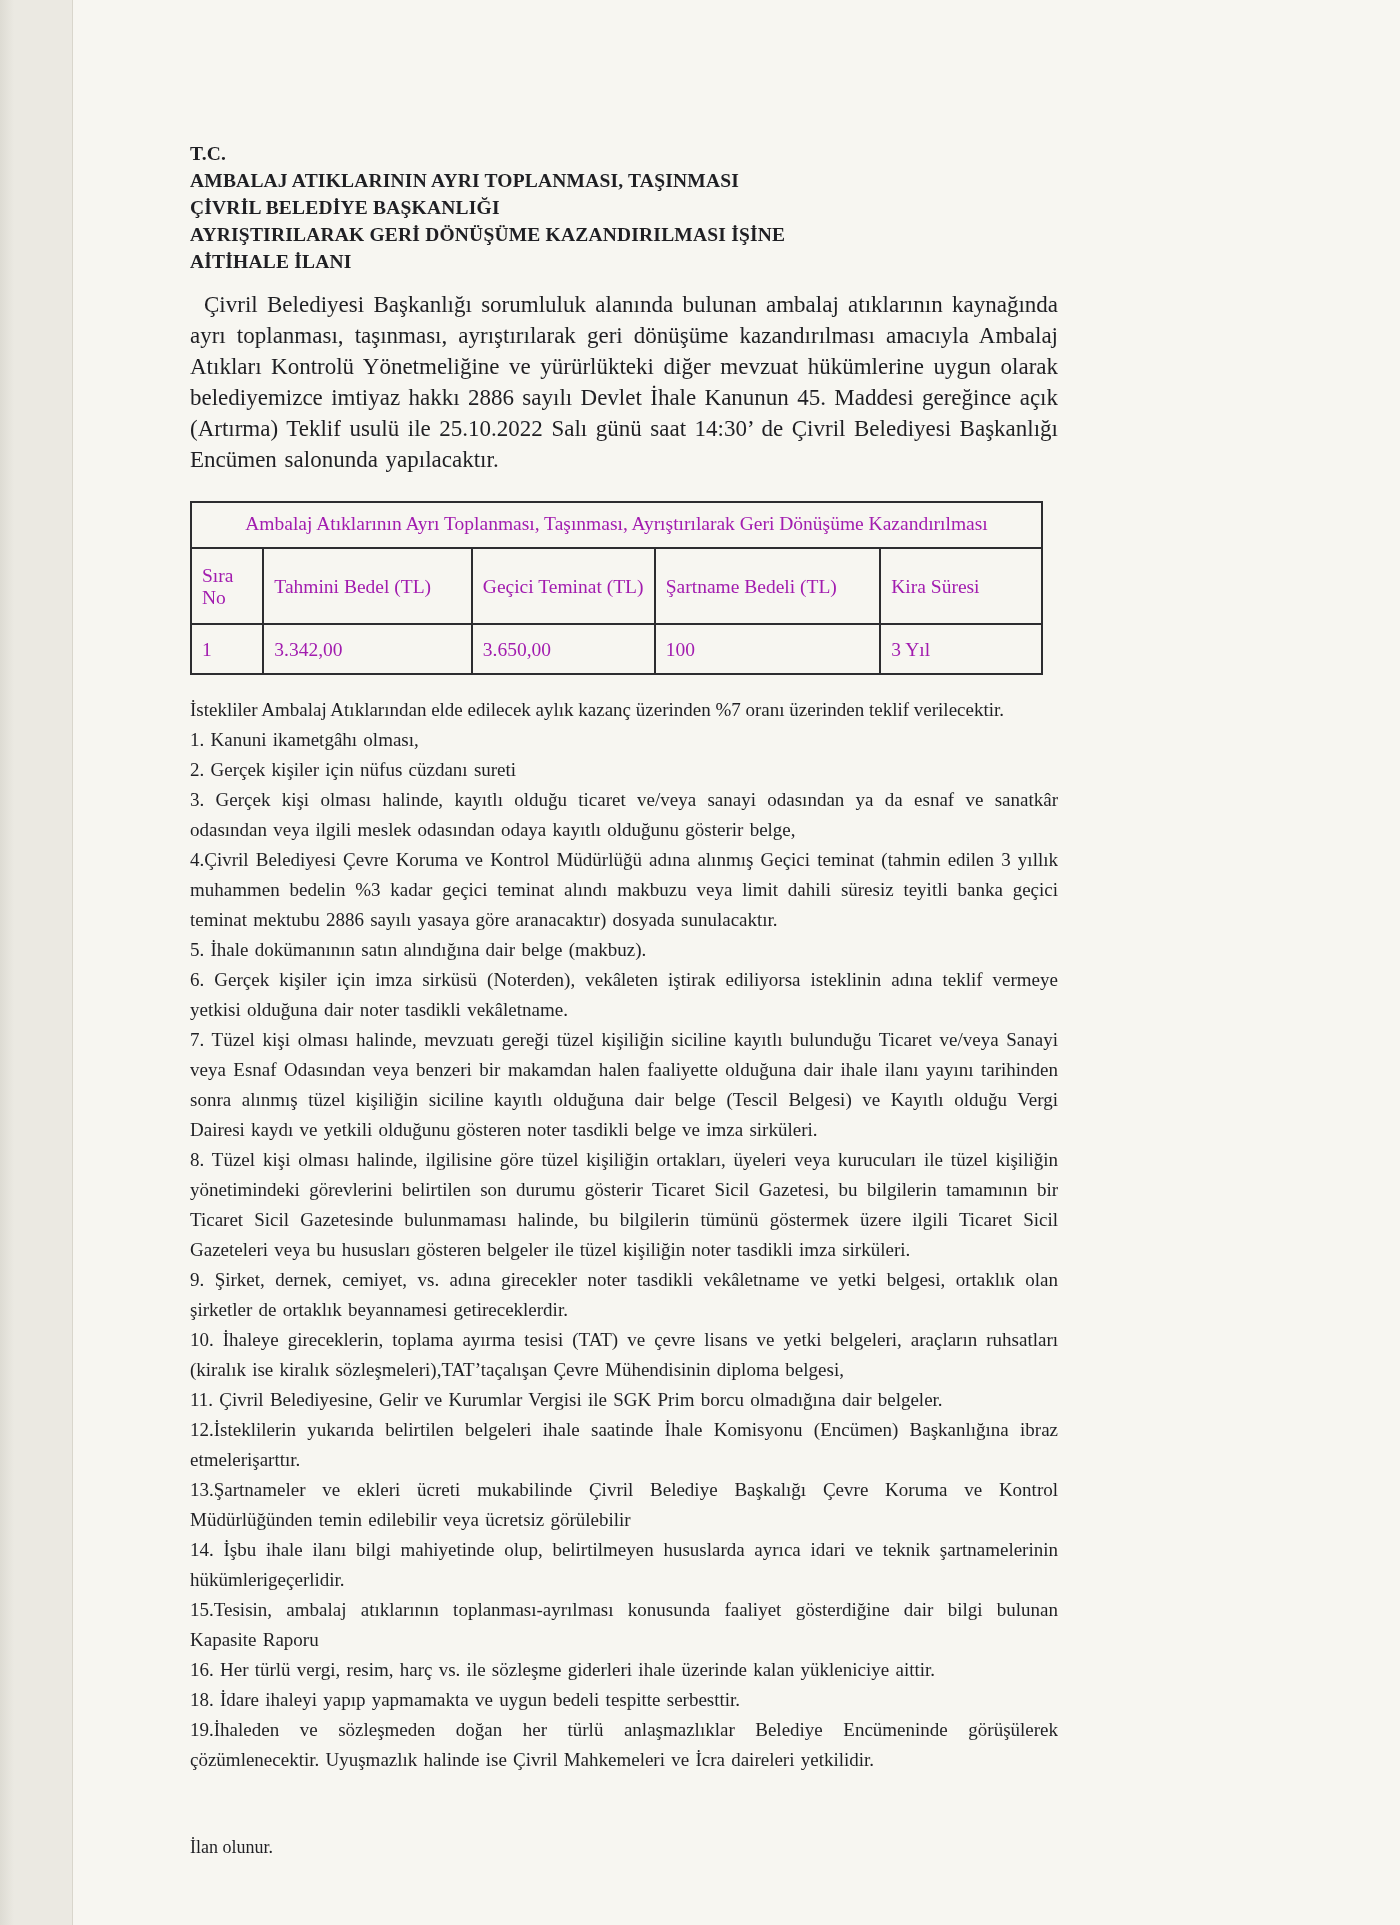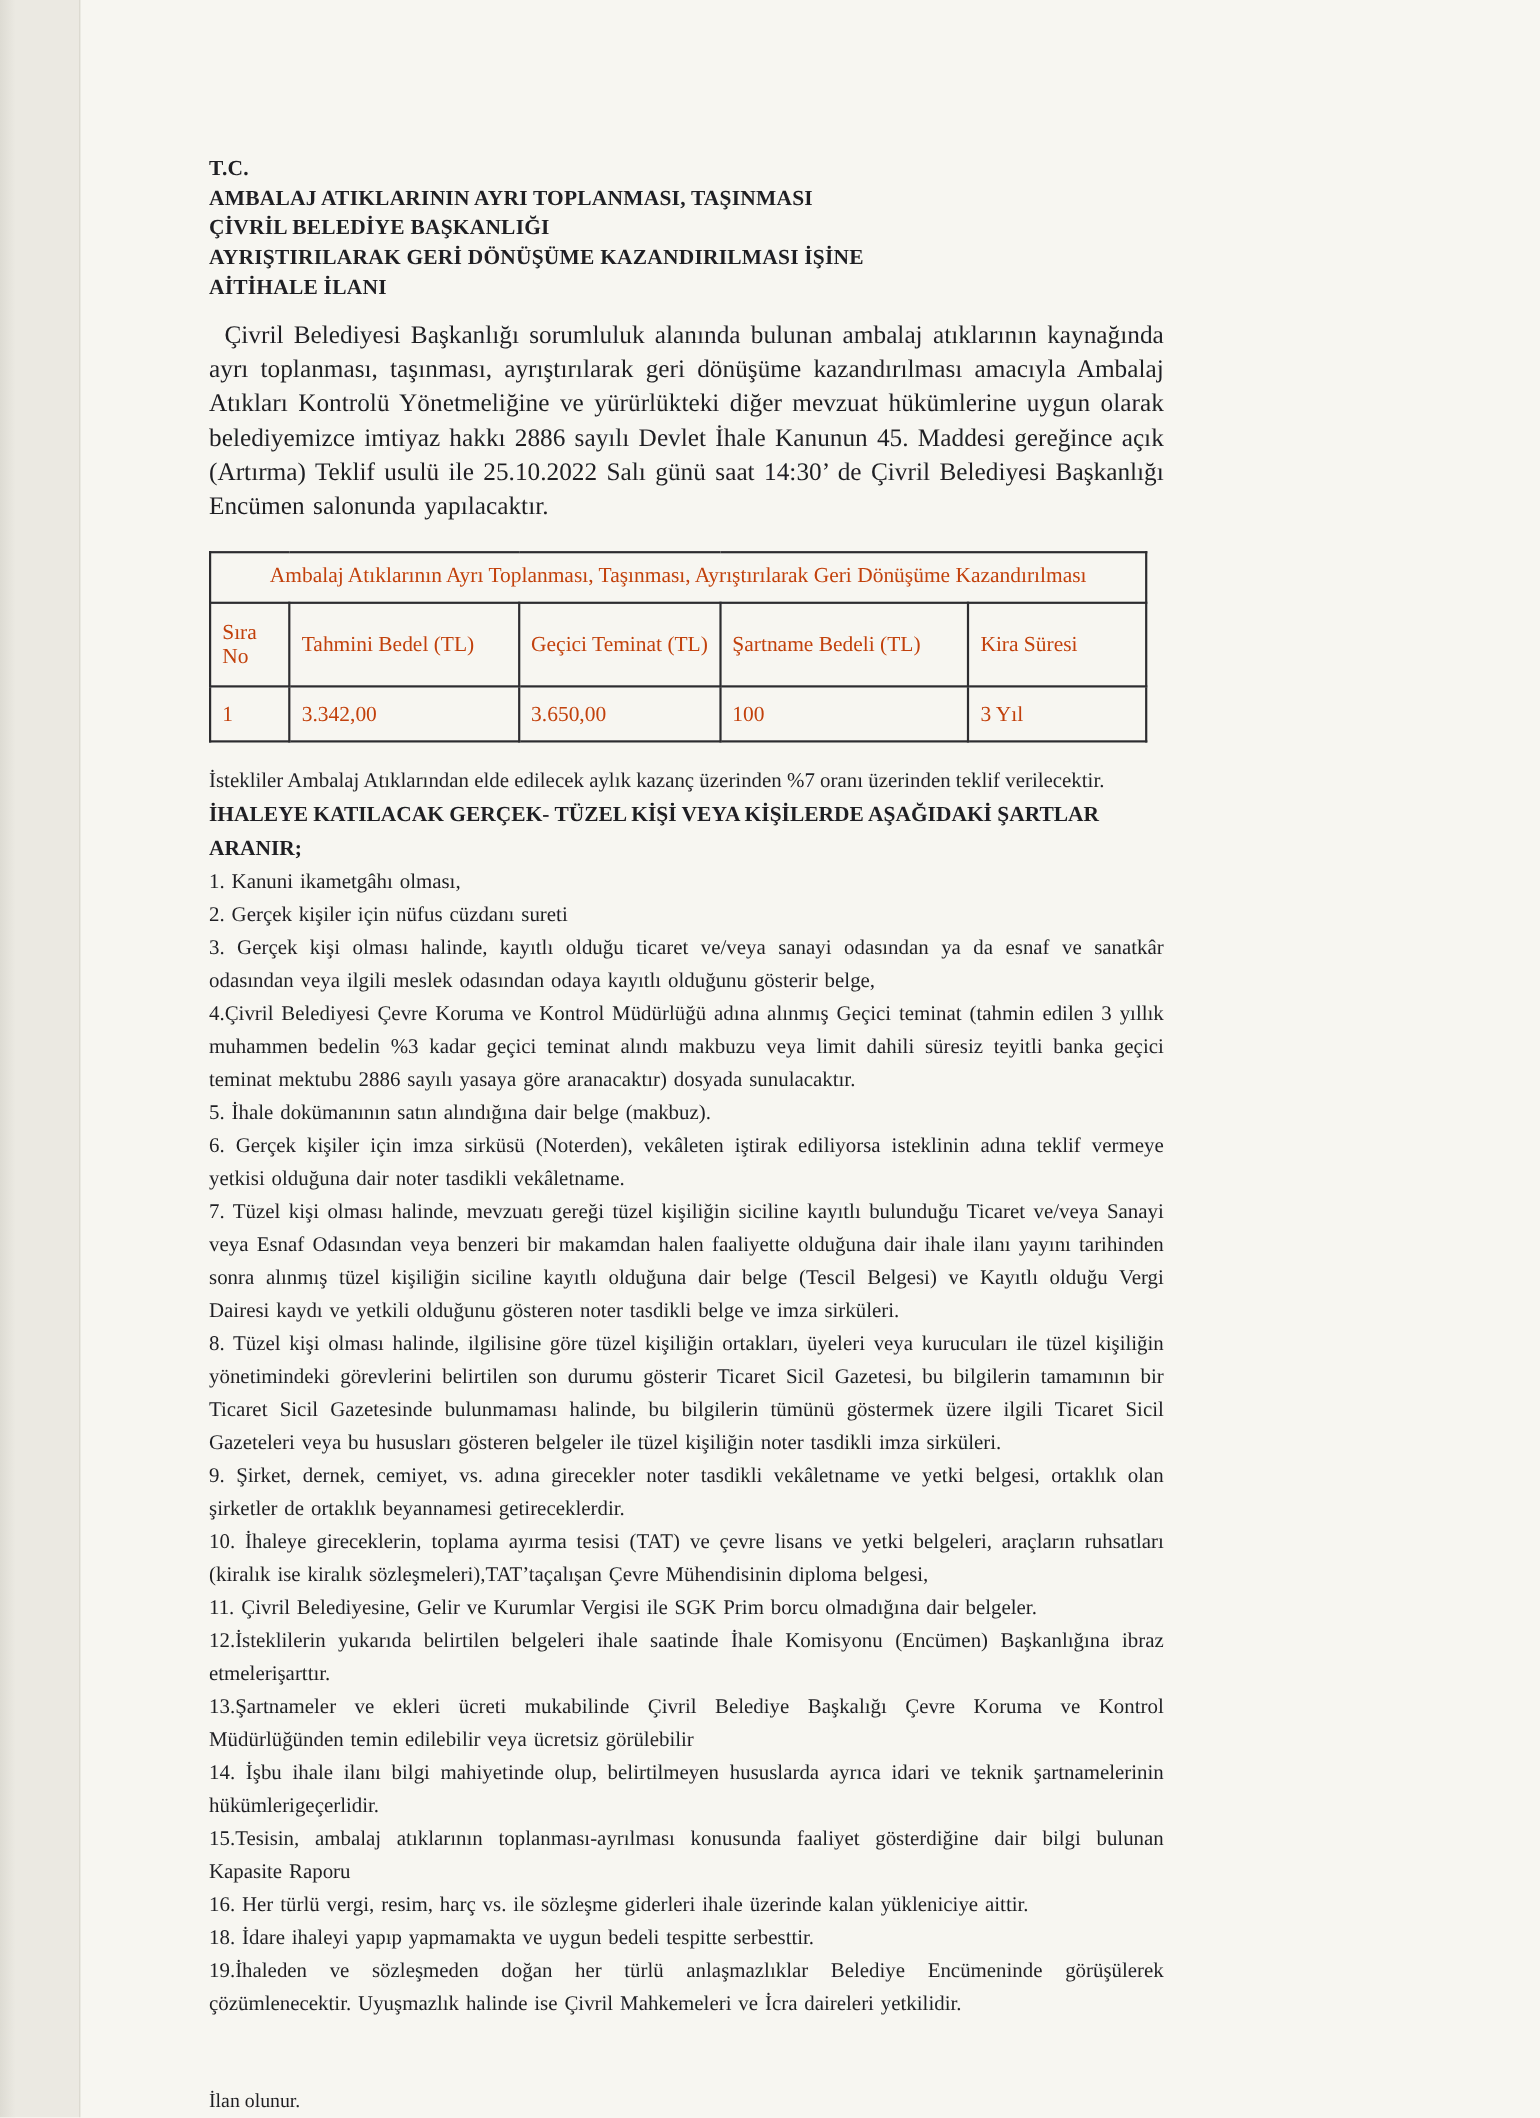--- a/index.html
+++ b/index.html
@@ -30,21 +30,21 @@
     margin:14px 0 0 0;
     font-size:23px;line-height:31px;
     text-align:justify;text-indent:14px;
     word-spacing:2px;
   }
   table.tender{
     border-collapse:collapse;
     width:853px;
     margin-top:26px;
     font-size:19.5px;
-    color:#c2410c;
+    color:#a21caf;
   }
   table.tender td{
     border:2px solid #2d2d30;
     padding:10px 10px 12px 10px;
     vertical-align:middle;
   }
   td.caption-cell{
     text-align:center;
     padding:24px 10px 8px 10px;
   }
@@ -111,21 +111,20 @@
         <td>3.342,00</td>
         <td>3.650,00</td>
         <td>100</td>
         <td>3 Yıl</td>
       </tr>
     </tbody>
   </table>
 
   <p class="note">İstekliler Ambalaj Atıklarından elde edilecek aylık kazanç üzerinden %7 oranı üzerinden teklif verilecektir.</p>
 
-  <p class="cond-heading">İHALEYE KATILACAK GERÇEK- TÜZEL KİŞİ VEYA KİŞİLERDE AŞAĞIDAKİ ŞARTLAR ARANIR;</p>
 
   <div class="conditions">
       <p class="item">1. Kanuni ikametgâhı olması,</p>
       <p class="item">2. Gerçek kişiler için nüfus cüzdanı sureti</p>
       <p class="item">3. Gerçek kişi olması halinde, kayıtlı olduğu ticaret ve/veya sanayi odasından ya da esnaf ve sanatkâr odasından veya ilgili meslek odasından odaya kayıtlı olduğunu gösterir belge,</p>
       <p class="item">4.Çivril Belediyesi Çevre Koruma ve Kontrol Müdürlüğü adına alınmış Geçici teminat (tahmin edilen 3 yıllık muhammen bedelin %3 kadar geçici teminat alındı makbuzu veya limit dahili süresiz teyitli banka geçici teminat mektubu 2886 sayılı yasaya göre aranacaktır) dosyada sunulacaktır.</p>
       <p class="item">5. İhale dokümanının satın alındığına dair belge (makbuz).</p>
       <p class="item">6. Gerçek kişiler için imza sirküsü (Noterden), vekâleten iştirak ediliyorsa isteklinin adına teklif vermeye yetkisi olduğuna dair noter tasdikli vekâletname.</p>
       <p class="item">7. Tüzel kişi olması halinde, mevzuatı gereği tüzel kişiliğin siciline kayıtlı bulunduğu Ticaret ve/veya Sanayi veya Esnaf Odasından veya benzeri bir makamdan halen faaliyette olduğuna dair ihale ilanı yayını tarihinden sonra alınmış tüzel kişiliğin siciline kayıtlı olduğuna dair belge (Tescil Belgesi) ve Kayıtlı olduğu Vergi Dairesi kaydı ve yetkili olduğunu gösteren noter tasdikli belge ve imza sirküleri.</p>
       <p class="item">8. Tüzel kişi olması halinde, ilgilisine göre tüzel kişiliğin ortakları, üyeleri veya kurucuları ile tüzel kişiliğin yönetimindeki görevlerini belirtilen son durumu gösterir Ticaret Sicil Gazetesi, bu bilgilerin tamamının bir Ticaret Sicil Gazetesinde bulunmaması halinde, bu bilgilerin tümünü göstermek üzere ilgili Ticaret Sicil Gazeteleri veya bu hususları gösteren belgeler ile tüzel kişiliğin noter tasdikli imza sirküleri.</p>

